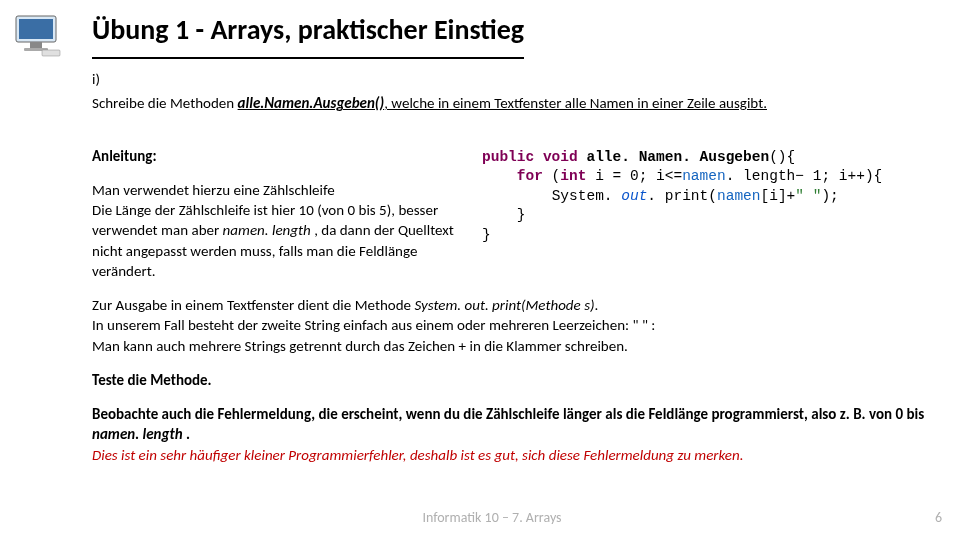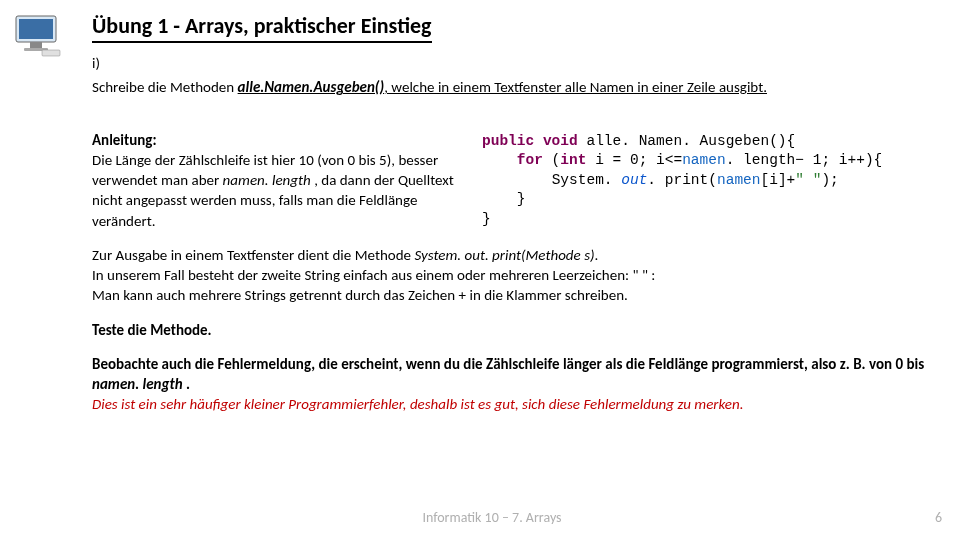--- a/index.html
+++ b/index.html
@@ -20,25 +20,25 @@
     padding: 12px 30px 0 92px;
   }
   .monitor-icon {
     position: absolute;
     left: 14px;
     top: 14px;
     width: 48px;
     height: 44px;
   }
   h1 {
-    font-size: 22px;
+    font-size: 28px;
     font-weight: bold;
     border-bottom: 2px solid #000;
     display: inline-block;
-    padding-bottom: 2px;
+    padding-bottom: 10px;
     margin-bottom: 6px;
   }
   .body {
     line-height: 1.35;
   }
   .para { margin-top: 4px; }
   .gap { margin-top: 14px; }
   .bold { font-weight: bold; }
   .ital { font-style: italic; }
   .bold-ital { font-weight: bold; font-style: italic; }
@@ -58,21 +58,21 @@
     font-size: 14.5px;
     line-height: 1.35;
     white-space: pre;
     color: #000;
     padding-top: 2px;
   }
   .kw { color: #7f0055; font-weight: bold; }
   .st { color: #0b56cc; font-style: italic; }
   .fld { color: #1565c0; }
   .str { color: #2e7d32; }
-  .meth { font-weight: normal; }
+  .meth { font-weight: bold; }
 
   .footer {
     position: absolute;
     bottom: 14px;
     left: 12px;
     width: 100%;
     display: flex;
     justify-content: center;
     color: #b0b0b0;
     font-size: 14px;
@@ -102,20 +102,21 @@
   <div class="body">
 
     <div class="para">i)</div>
     <div class="para">
       <span>Schreibe die Methoden </span><span class="bold-ital underline">alle.Namen.Ausgeben()</span><span class="underline">, welche in einem Textfenster alle Namen in einer Zeile ausgibt.</span>
     </div>
 
     <div class="two-col">
       <div class="left-col">
         <div class="bold">Anleitung:</div>
+        <div class="gap">Man verwendet hierzu eine Zählschleife</div>
         <div>
           <span>Die Länge der Zählschleife ist hier 10 (von 0 bis 5), besser verwendet man aber </span><span class="ital">namen. length</span><span> , da dann der Quelltext nicht angepasst werden muss, falls man die Feldlänge verändert.</span>
         </div>
       </div>
       <div class="code-col"><span class="kw">public</span> <span class="kw">void</span> <span class="meth">alle. Namen. Ausgeben</span><span>(){</span>
     <span class="kw">for</span><span> (</span><span class="kw">int</span><span> i = 0; i&lt;=</span><span class="fld">namen</span><span>. length− 1; i++){</span>
         <span>System. </span><span class="st">out</span><span>. print(</span><span class="fld">namen</span><span>[i]+</span><span class="str">" "</span><span>);</span>
     <span>}</span>
 <span>}</span></div>
     </div>

